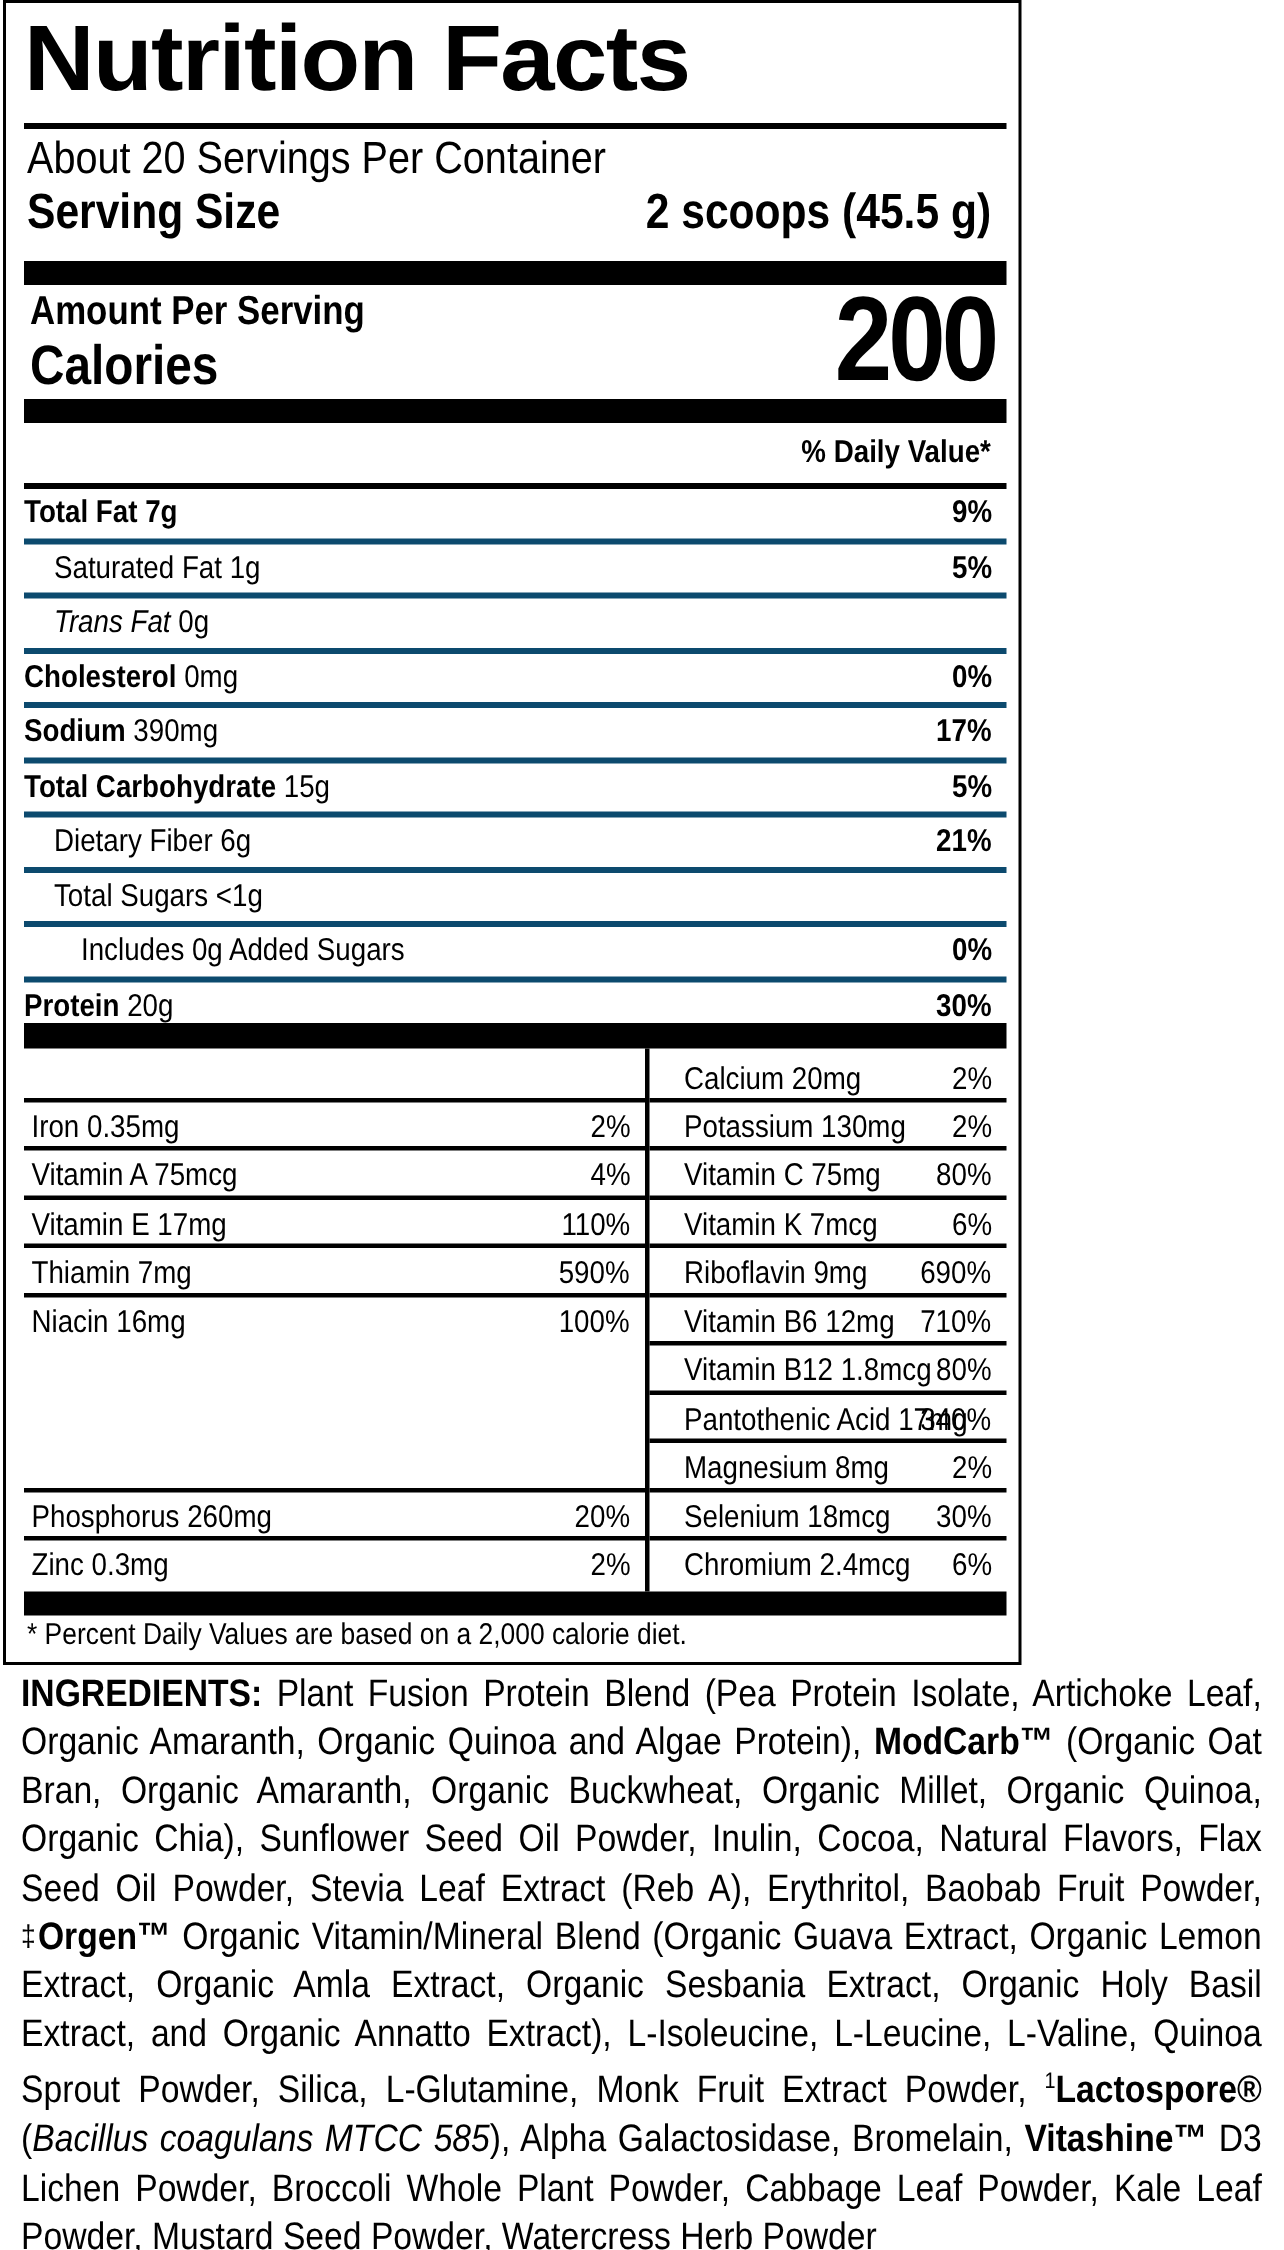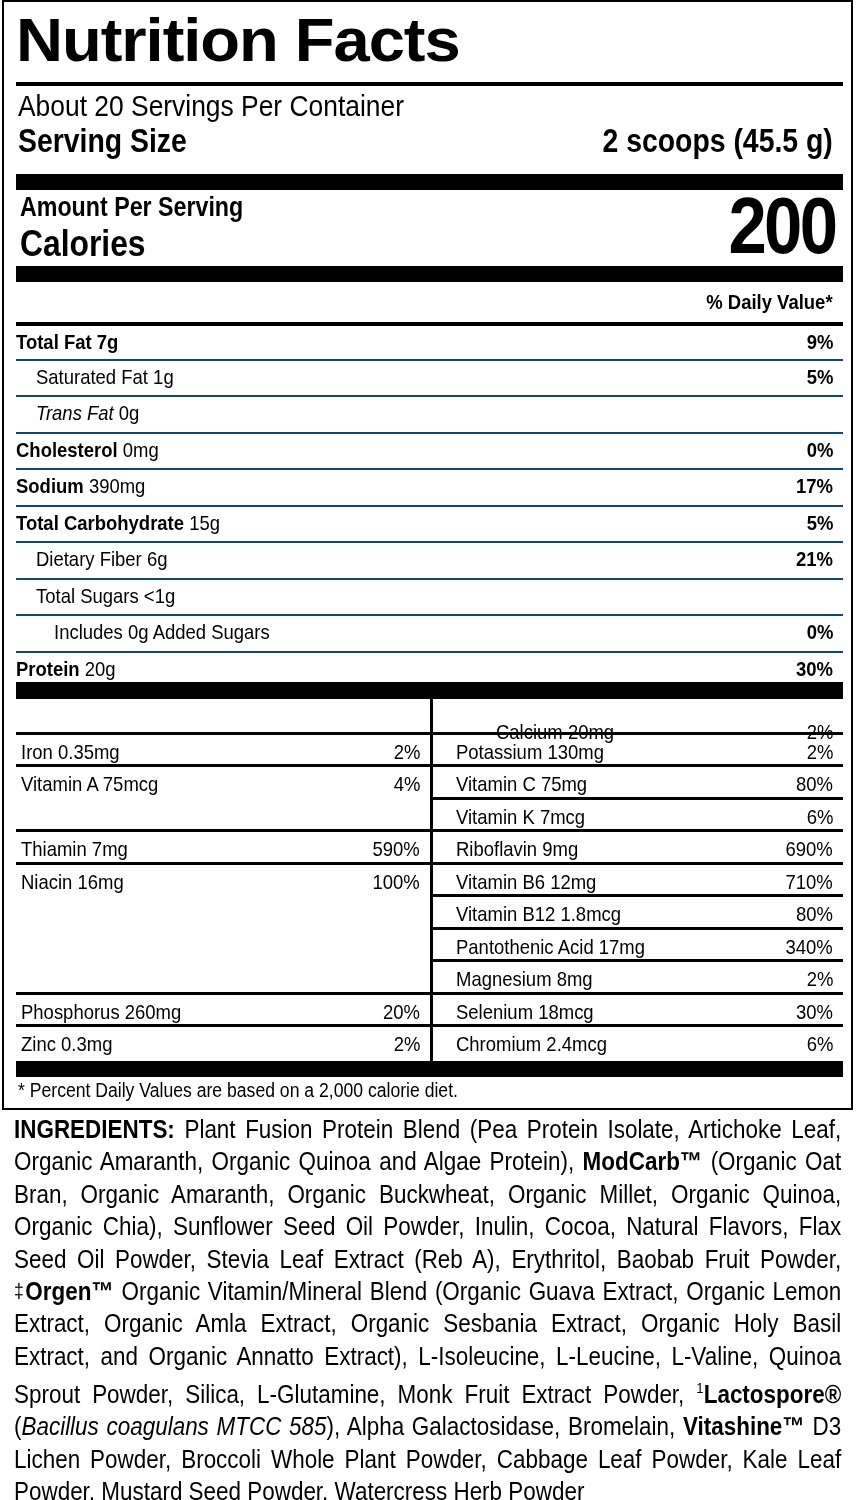--- a/index.html
+++ b/index.html
@@ -1,27 +1,27 @@
 <!DOCTYPE html>
 <html><head>
 <meta charset="utf-8">
 <style>
   html,body{margin:0;padding:0;background:#fff;}
   body{width:856px;height:1500px;overflow:hidden;font-family:"Liberation Sans",sans-serif;color:#000;}
-  .label{position:absolute;left:2px;top:0;width:851px;height:1110px;border:2px solid #000;box-sizing:border-box;}
+  .label{position:absolute;left:2px;top:0;width:679px;height:1110px;border:2px solid #000;box-sizing:border-box;}
   .title{position:absolute;left:12px;top:2px;font-size:62px;font-weight:bold;letter-spacing:-1px;transform:scaleX(1.05);transform-origin:left;}
   .hr{position:absolute;left:12px;right:8px;background:#000;}
   .servings{position:absolute;left:14px;top:87px;font-size:30px;transform:scaleX(0.88);transform-origin:left;}
   .ss-label{position:absolute;left:14px;top:120px;font-size:33px;font-weight:bold;transform:scaleX(0.86);transform-origin:left;}
   .ss-val{position:absolute;right:18px;top:120px;font-size:33px;font-weight:bold;transform:scaleX(0.86);transform-origin:right;}
   .aps{position:absolute;left:16px;top:190px;font-size:27px;font-weight:bold;transform:scaleX(0.86);transform-origin:left;}
   .cal-label{position:absolute;left:16px;top:221px;font-size:37px;font-weight:bold;transform:scaleX(0.86);transform-origin:left;}
   .cal-val{position:absolute;right:16px;top:184px;font-size:80px;font-weight:bold;letter-spacing:-3px;line-height:1;transform:scaleX(0.86);transform-origin:right;}
   .dv-head{position:absolute;right:18px;top:288px;font-size:21px;font-weight:bold;transform:scaleX(0.88);transform-origin:right;}
-  .nrow{position:absolute;left:12px;right:8px;height:36px;border-top:2px solid #0c4a6e;box-sizing:border-box;}
+  .nrow{position:absolute;left:12px;right:8px;height:36px;border-top:4px solid #0c4a6e;box-sizing:border-box;}
   .nrow .nm{position:absolute;left:0;top:4px;font-size:21px;white-space:nowrap;transform:scaleX(0.88);transform-origin:left;}
   .nrow .pc{position:absolute;right:10px;top:4px;font-size:21px;font-weight:bold;transform:scaleX(0.88);transform-origin:right;}
   .b{font-weight:bold;}
   .i{font-style:italic;}
   .vtab{position:absolute;left:12px;right:8px;top:697px;height:362px;}
   .vcol{position:absolute;top:0;bottom:0;}
   .vcol.left{left:0;width:414px;border-right:3px solid #000;}
   .vcol.right{left:417px;right:0;}
   .vrow{position:absolute;left:0;right:0;box-sizing:border-box;}
   .vrow .vn{position:absolute;left:5px;top:5px;font-size:21px;white-space:nowrap;transform:scaleX(0.88);transform-origin:left;}
@@ -96,39 +96,43 @@
   <div class="vtab">
     <div class="vcol left" id="vleft">
         <div class="vrow" style="top: 32.5px; height: 32.5px; border-top: 3px solid rgb(0, 0, 0);">
           <div class="vn">Iron 0.35mg</div>
           <div class="vp">2%</div>
         </div>
         <div class="vrow" style="top: 65px; height: 32.5px; border-top: 3px solid rgb(0, 0, 0);">
           <div class="vn">Vitamin A 75mcg</div>
           <div class="vp">4%</div>
         </div>
+        <div class="vrow" style="top: 97.5px; height: 32.5px; border-top: 3px solid rgb(0, 0, 0);">
+          <div class="vn">Vitamin E 17mg</div>
+          <div class="vp">110%</div>
+        </div>
         <div class="vrow" style="top: 130px; height: 32.5px; border-top: 3px solid rgb(0, 0, 0);">
           <div class="vn">Thiamin 7mg</div>
           <div class="vp">590%</div>
         </div>
         <div class="vrow" style="top: 162.5px; height: 32.5px; border-top: 3px solid rgb(0, 0, 0);">
           <div class="vn">Niacin 16mg</div>
           <div class="vp">100%</div>
         </div>
         <div class="vrow" style="top: 292.5px; height: 32.5px; border-top: 3px solid rgb(0, 0, 0);">
           <div class="vn">Phosphorus 260mg</div>
           <div class="vp">20%</div>
         </div>
         <div class="vrow" style="top: 325px; height: 32.5px; border-top: 3px solid rgb(0, 0, 0); text-decoration: underline;">
           <div class="vn">Zinc 0.3mg</div>
           <div class="vp">2%</div>
         </div>
       </div>
     <div class="vcol right" id="vright">
-        <div class="vrow" style="top: 16px; height: 32.5px; margin-left: 40px;">
+        <div class="vrow" style="top: 4px; height: 32.5px;">
           <div class="vn">Calcium 20mg</div>
           <div class="vp">2%</div>
         </div>
         <div class="vrow" style="top: 32.5px; height: 32.5px; border-top: 3px solid rgb(0, 0, 0);">
           <div class="vn">Potassium 130mg</div>
           <div class="vp">2%</div>
         </div>
         <div class="vrow" style="top: 65px; height: 32.5px; border-top: 3px solid rgb(0, 0, 0);">
           <div class="vn">Vitamin C 75mg</div>
           <div class="vp">80%</div>

